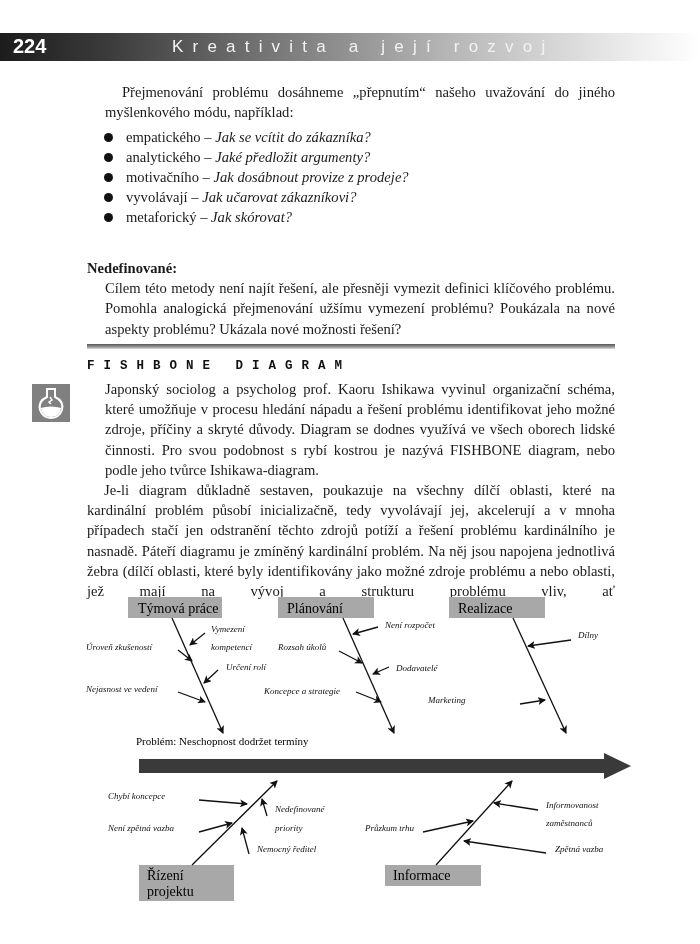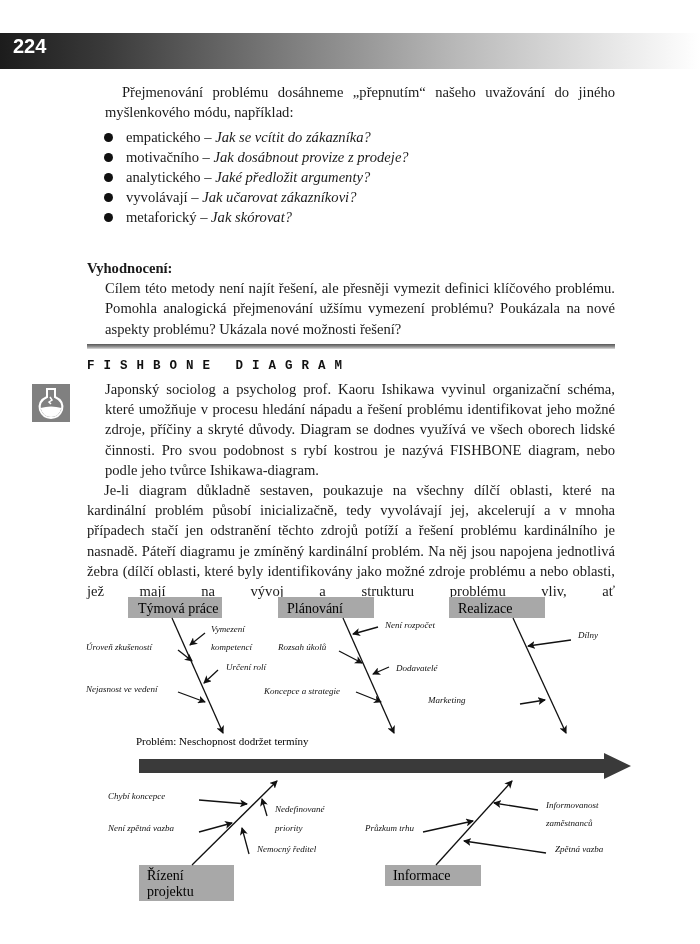--- a/index.html
+++ b/index.html
@@ -1,17 +1,17 @@
 <!DOCTYPE html>
 <html><head>
 <meta charset="utf-8">
 <style>
   html, body { margin:0; padding:0; background:#fff; }
   body { width:700px; height:944px; position:relative; overflow:hidden; font-family:"Liberation Serif", serif; color:#1a1a1a; }
-  .header { position:absolute; left:0; top:33px; width:700px; height:36px;
+  .header { position:absolute; left:0; top:33px; width:700px; height:28px;
     background:linear-gradient(to right,#1c1c1c 0%,#3a3a3a 15%,#7a7a7a 40%,#b8b8b8 65%,#e8e8e8 88%,#ffffff 100%); }
   .page-num { position:absolute; left:13px; top:2px; font-family:"Liberation Sans", sans-serif; font-weight:bold; font-size:20px; color:#fff; }
   .running-title { position:absolute; left:172px; top:4px; font-family:"Liberation Sans", sans-serif; font-size:17px; letter-spacing:9.2px; color:#f2f2f2; white-space:nowrap; }
   .text { position:absolute; left:87px; width:528px; font-size:14.6px; line-height:20.2px; text-align:justify; }
   .p { margin:0; }
   .indent { text-indent:17px; }
   .last { text-align-last:left;margin-left:18px; }
   .example { position:absolute; left:104px; top:127px; font-size:14.6px; line-height:20px; }
   .example .start { font-style:italic; }
   .example ul { list-style:none; margin:0; padding:0; }
@@ -24,38 +24,39 @@
   .section-title { position:absolute; left:87px; top:359px; font-family:Liberation Mono, monospace; font-weight:bold; font-size:12.5px; letter-spacing:9px; color:#111; white-space:nowrap; }
   .flask { position:absolute; left:32px; top:384px; width:38px; height:38px; background:#808080; }
   .diagram { position:absolute; left:0; top:585px; }
   .diagram text { font-family:"Liberation Serif", serif; }
 </style>
 </head>
 <body>
 
 <div class="header">
   <span class="page-num">224</span>
+  <span class="running-title">Kreativita a její rozvoj</span>
 </div>
 
 <div class="text" style="top:82px;">
   <p class="p indent last">Přejmenování problému dosáhneme „přepnutím“ našeho uvažování do jiného myšlenkového módu, například:</p>
 </div>
 
 <div class="example">
   <ul>
     <li><span class="bullet"></span><span>empatického – </span><em>Jak se vcítit do zákazníka?</em></li>
+    <li><span class="bullet"></span><span>analytického – </span><em>Jaké předložit argumenty?</em></li>
     <li><span class="bullet"></span><span>motivačního – </span><em>Jak dosábnout provize z prodeje?</em></li>
-    <li><span class="bullet"></span><span>analytického – </span><em>Jaké předložit argumenty?</em></li>
     <li><span class="bullet"></span><span>vyvolávají – </span><em>Jak učarovat zákazníkovi?</em></li>
     <li><span class="bullet"></span><span>metaforický – </span><em>Jak skórovat?</em></li>
   </ul>
 </div>
 
 <div class="text" style="top:258px;">
-  <div class="eval-title">Vyhodnocení:</div>
+  <div class="eval-title">Nedefinované:</div>
   <p class="p last">Cílem této metody není najít řešení, ale přesněji vymezit definici klíčového problému. Pomohla analogická přejmenování užšímu vymezení problému? Poukázala na nové aspekty problému? Ukázala nové možnosti řešení?</p>
 </div>
 
 <div class="rule"></div>
 <div class="section-title">FISHBONE DIAGRAM</div>
 
 <div class="flask">
   <svg width="38" height="38" viewBox="0 0 38 38">
     <path d="M15 5 L23 5 L23 13 Q32 17 30 26 Q27 34 19 34 Q11 34 8 26 Q6 17 15 13 Z" fill="none" stroke="#fff" stroke-width="2"></path>
     <path d="M8.5 24 Q19 21 29.5 24 Q27 33 19 33 Q11 33 8.5 24 Z" fill="#fff"></path>

